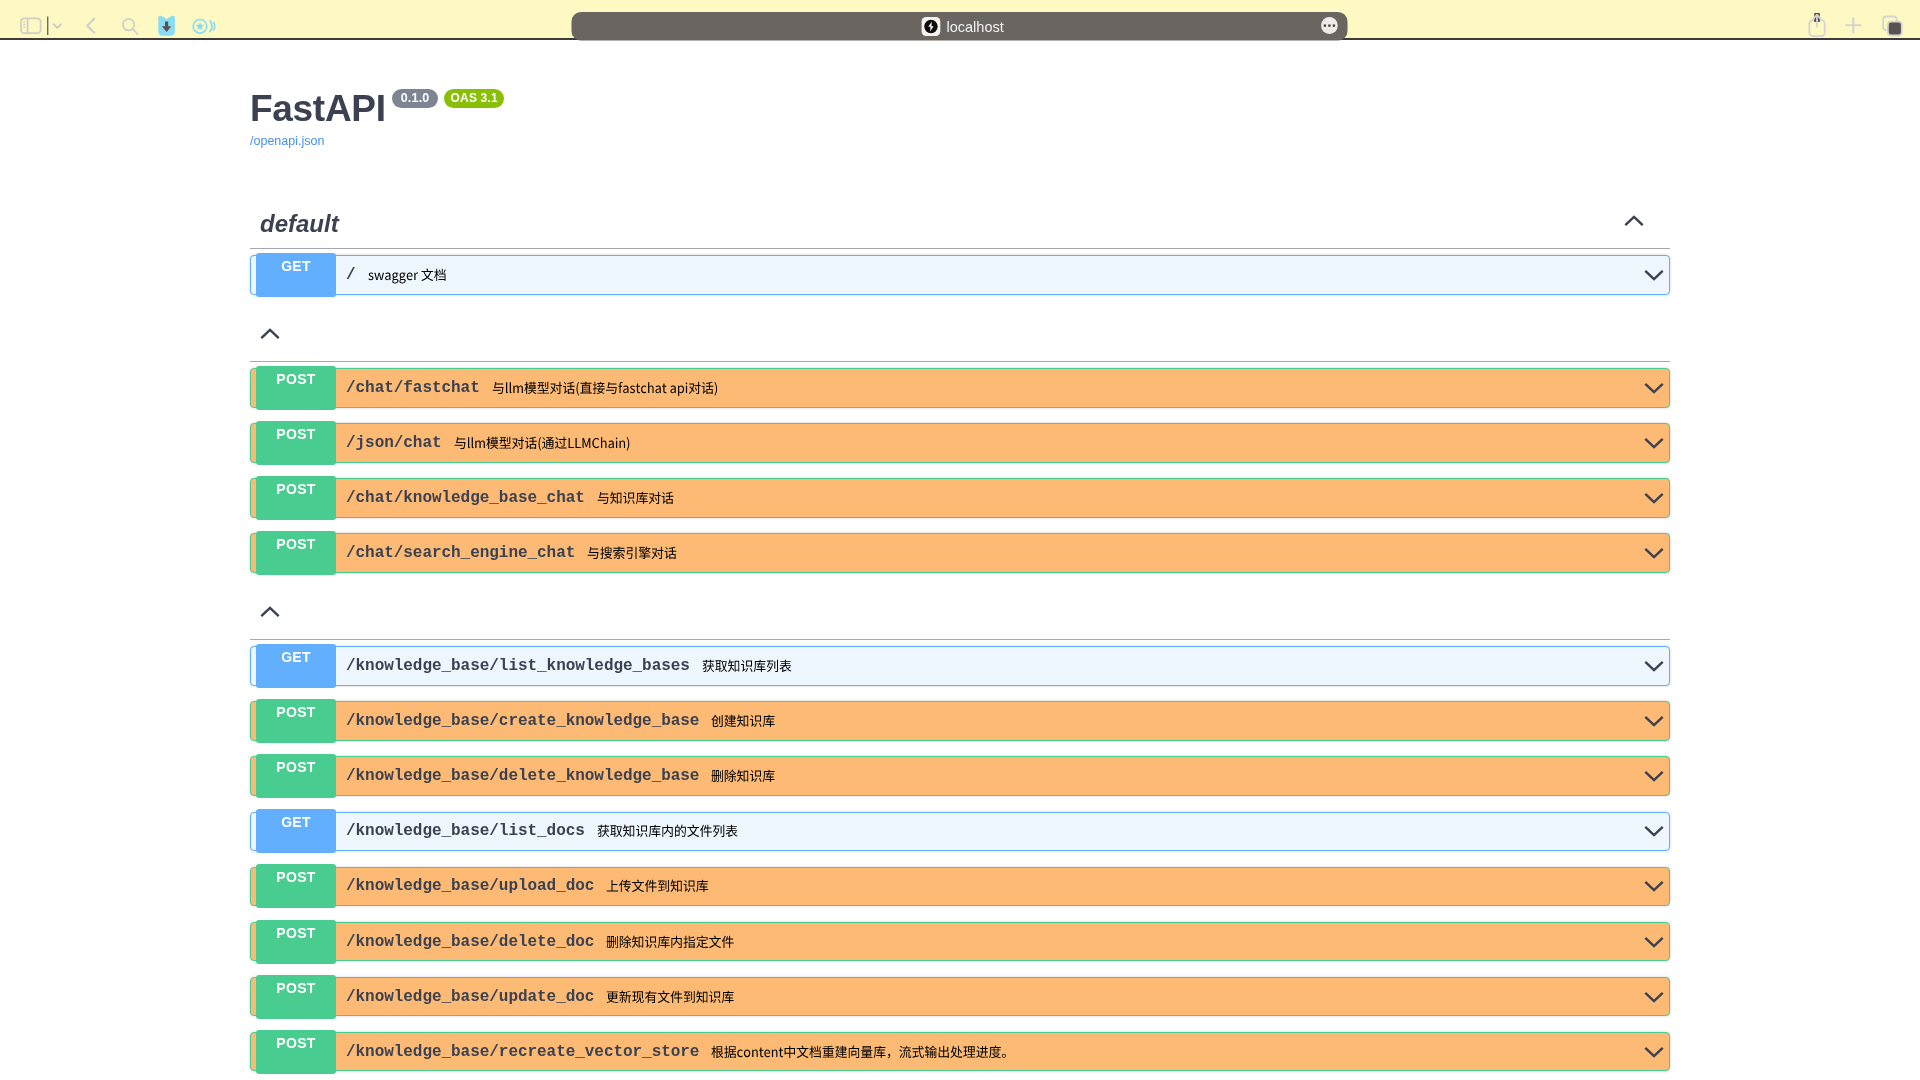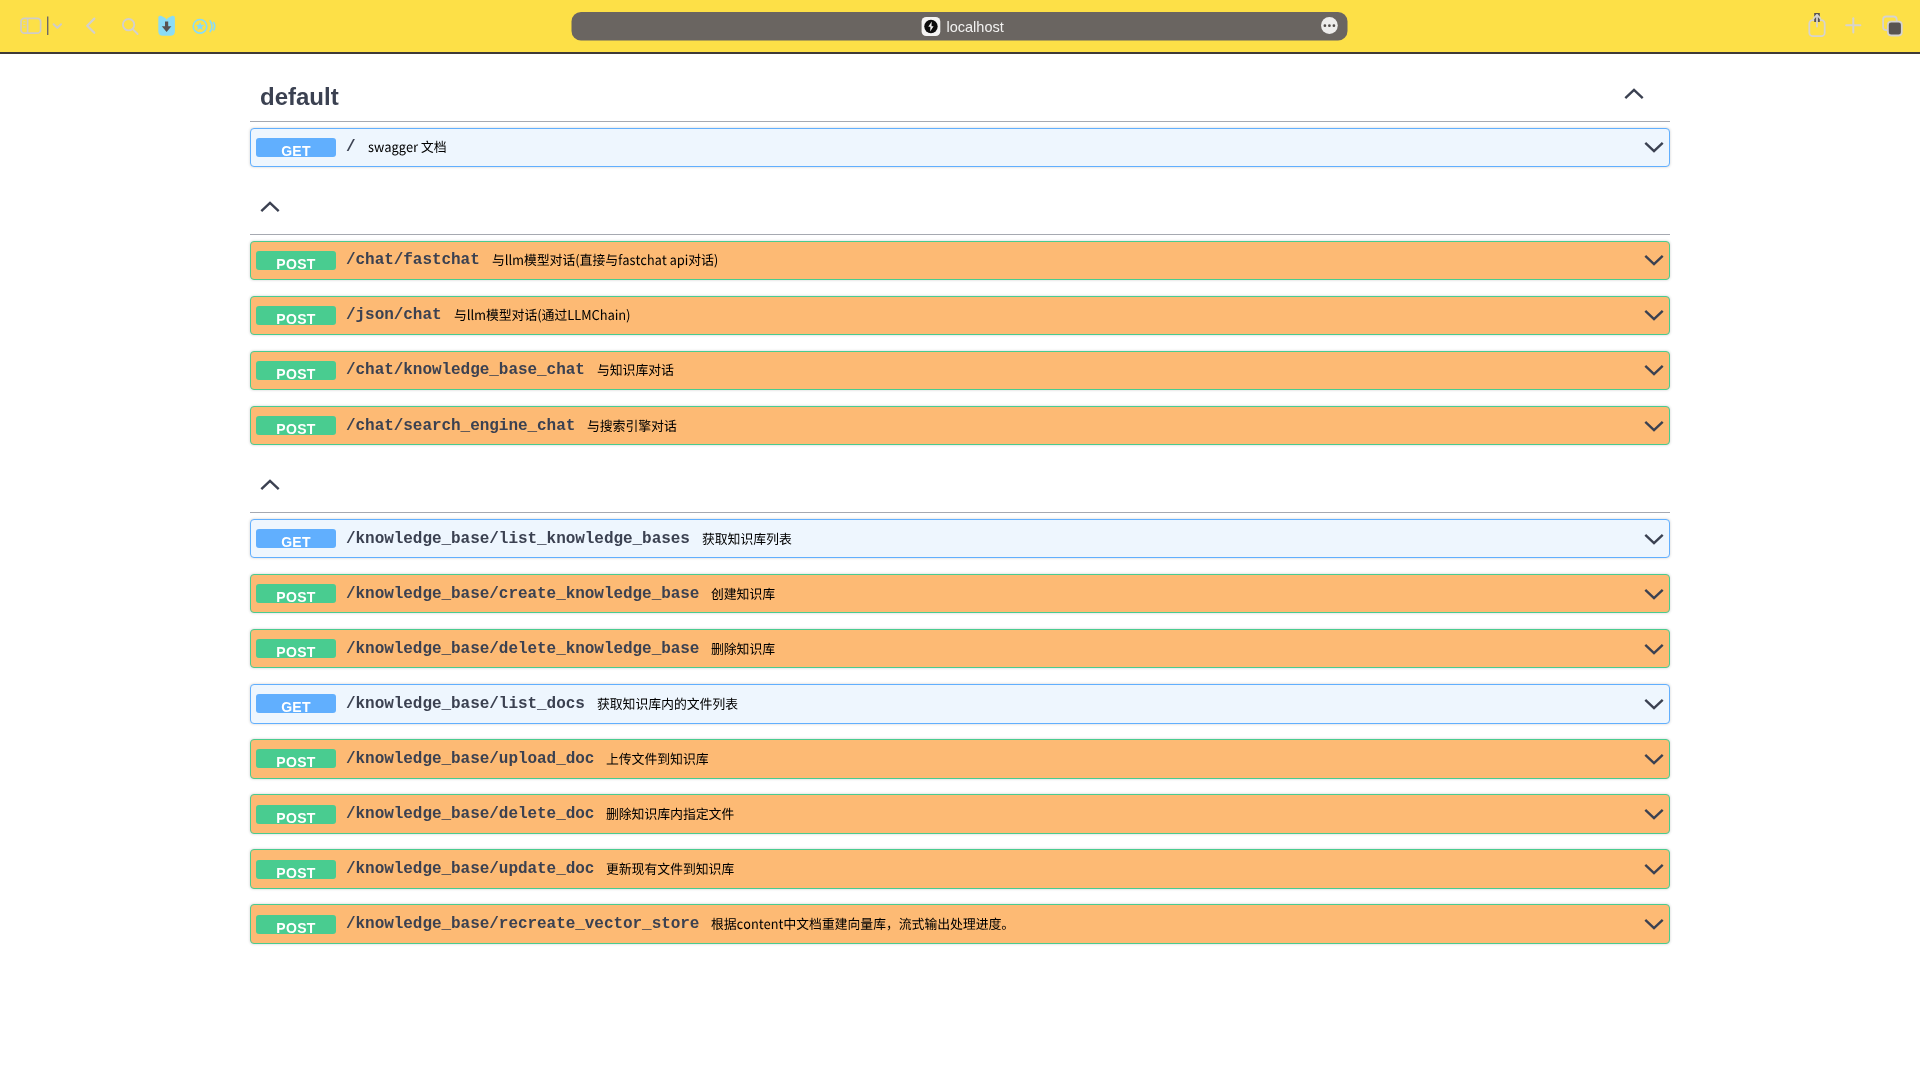--- a/index.html
+++ b/index.html
@@ -1,36 +1,36 @@
 <!DOCTYPE html>
 <html lang="en"><head><meta charset="utf-8"><title>FastAPI - Swagger UI</title>
 <style>
 * { margin:0; padding:0; box-sizing:border-box; }
 html,body { background:#fff; }
 body { width:1920px; height:1080px; overflow:hidden; font-family:"Liberation Sans",sans-serif; }
-.topbar { position:relative; height:54px; background:#fde047; border-bottom:2px solid #3e3a37; }
+.topbar { position:relative; height:40px; background:#fef9c3; border-bottom:2px solid #3e3a37; }
 .wrapper { width:1460px; margin:0 auto; padding:0 20px; }
 .info { margin:48px 0 50px; }
 .title { font-size:37px; font-weight:bold; color:#3b4151; line-height:42px; letter-spacing:-0.3px; }
 .vbadge { display:inline-block; vertical-align:top; position:relative; top:1px; margin-left:6px;
   height:19px; line-height:19px; border-radius:10px; background:#7d8492; color:#fff;
   font-size:12.5px; font-weight:bold; padding:0 9px; letter-spacing:0.2px; }
 .vbadge.green { background:#89bf04; padding:0 6px; font-size:12px; }
 .info a { display:inline-block; margin-top:3px; font-size:12.5px; line-height:16px; color:#4990e2; text-decoration:none; }
 .tag { display:flex; align-items:center; font-size:24px; font-weight:bold; color:#3b4151;
   padding:10px 26px 10px 10px; line-height:29px; height:50px;
-  border-bottom:1px solid #a6a9b1; margin:17.5px 0 6px; }
+  border-bottom:1px solid #a6a9b1; margin:17.5px 0 6px;font-style:italic; }
 .tag span { flex:1; }
 .tag .arr { position:relative; top:-2.5px; }
 .arr { width:20px; height:20px; flex:none; }
 .opblock { margin:0 0 15.6px; border:1px solid; border-radius:4px; box-shadow:0 0 3px rgba(0,0,0,.19); }
 .opblock.get { border-color:#61affe; background:#eef6fe; }
 .opblock.post { border-color:#49cc90; background:#fdba74; }
 .summary { display:flex; align-items:center; padding:5px; height:37.5px; }
-.method { flex:none; width:80px; height:19px; line-height:27.5px; text-align:center; border-radius:3px;
+.method { flex:none; width:80px; height:44px; line-height:27.5px; text-align:center; border-radius:3px;
   color:#fff; font-weight:bold; font-size:14px; letter-spacing:0.3px; }
 .get .method { background:#61affe; }
 .post .method { background:#49cc90; }
 .path { flex:none; margin-left:10px; font-family:"Liberation Mono",monospace; font-weight:bold;
   font-size:16px; letter-spacing:-0.05px; color:#3b4151; }
 .desc { flex:1; margin-left:12px; display:flex; align-items:center; min-width:0; }
 .dsc { flex:none; }
 </style></head>
 <body>
 <svg width="0" height="0" style="position:absolute">
@@ -167,20 +167,24 @@
 <line x1="1853.3" y1="18.2" x2="1853.3" y2="32.4"></line>
 </g>
 
 <g stroke="#d6d3d0" stroke-width="1.8" fill="none">
 <rect x="1883.1" y="16.5" width="13.6" height="13.6" rx="3.2"></rect>
 <rect x="1887.9" y="21.6" width="13.9" height="13.9" rx="3.2" fill="#585351"></rect>
 </g>
 <text x="946.5" y="32.2" font-family="Liberation Sans" font-size="14.5" fill="#f3f2f1">localhost</text>
 </svg></div>
 <div class="wrapper">
+<div class="info">
+<div class="title">FastAPI<span class="vbadge">0.1.0</span><span class="vbadge green">OAS 3.1</span></div>
+<a>/openapi.json</a>
+</div>
 <h3 class="tag">
       <span>default</span>
       <svg class="arr" viewBox="0 0 20 20">
         <path d="M1.3 14.2 L10 5.9 L18.7 14.2" fill="none" stroke="#3b4151" stroke-width="2.4"></path>
       </svg>
     </h3>
 <div class="opblock get">
       <div class="summary">
         <span class="method">GET</span>
         <span class="path">/</span>

